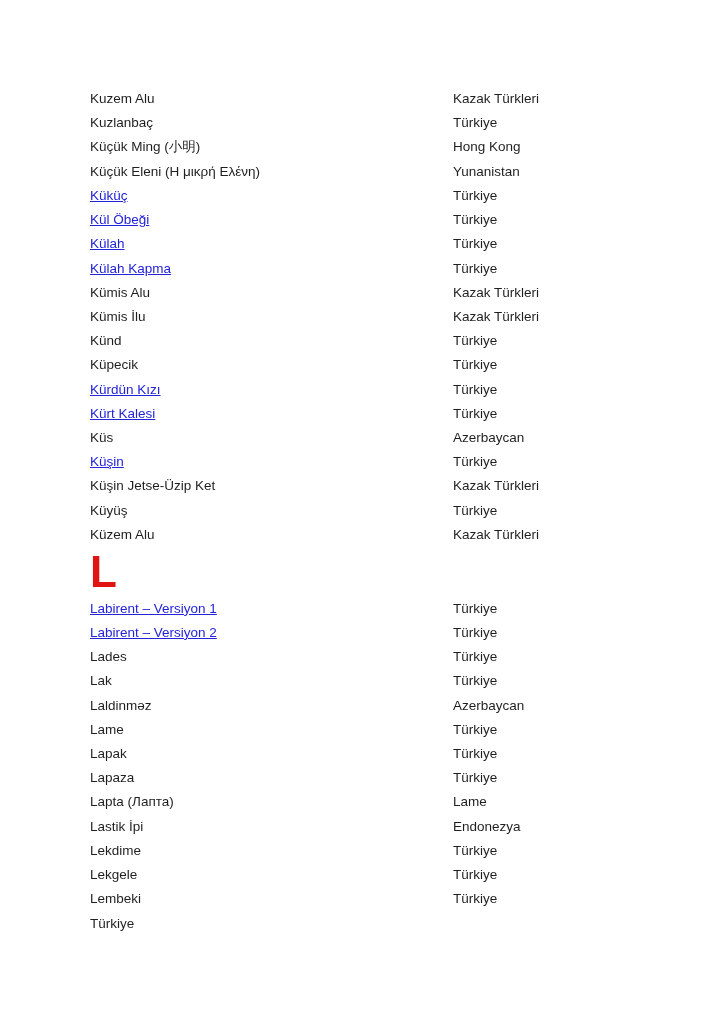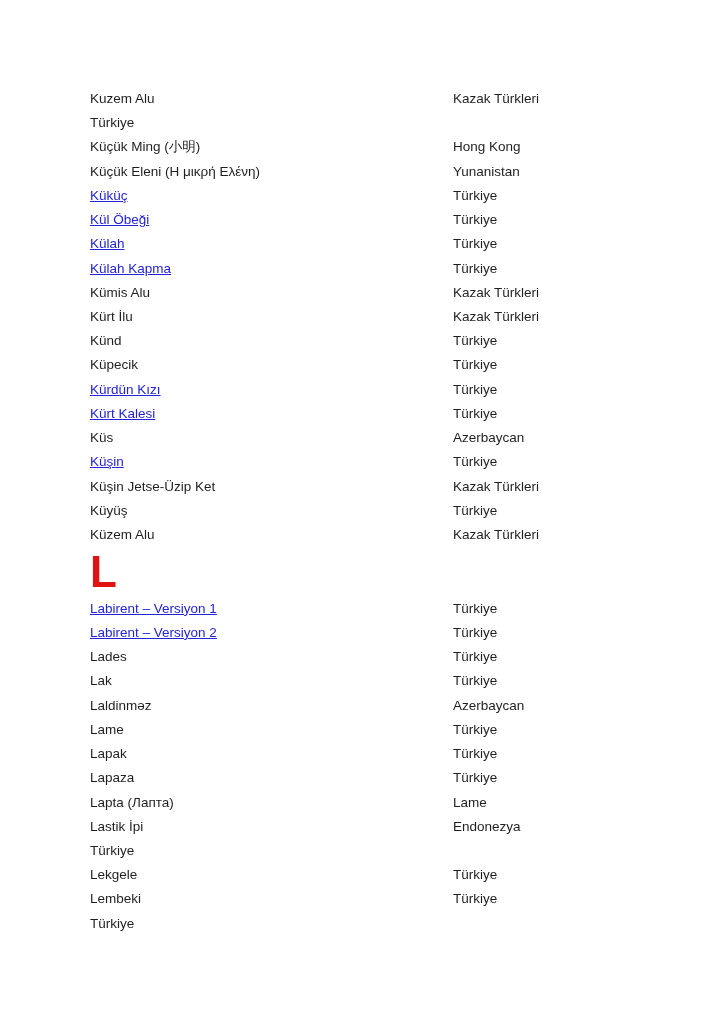--- a/index.html
+++ b/index.html
@@ -23,21 +23,21 @@
     overflow: hidden;
   }
   .page {
     position: absolute;
     top: 87px;
     left: 90px;
     right: 0;
   }
   .row {
     display: flex;
-    align-items: flex-start;
+    align-items: flex-end;
     height: 24.23px;
     font-size: 13.5px;
     line-height: 24.23px;
     white-space: nowrap;
   }
   .row .name-cell {
     width: 363px;
     flex: 0 0 363px;
   }
   .row .country-cell {
@@ -63,20 +63,21 @@
 </head>
 <body>
 
 <div class="page">
   <div id="list-0" class="game-list">
       <div class="row">
         <span class="name-cell">Kuzem Alu</span>
         <span class="country-cell">Kazak Türkleri</span>
       </div>
       <div class="row">
+        <span class="name-cell">Kuzlanbaç</span>
         <span class="country-cell">Türkiye</span>
       </div>
       <div class="row">
         <span class="name-cell">Küçük Ming (小明)</span>
         <span class="country-cell">Hong Kong</span>
       </div>
       <div class="row">
         <span class="name-cell">Küçük Eleni (Η μικρή Ελένη)</span>
         <span class="country-cell">Yunanistan</span>
       </div>
@@ -94,21 +95,21 @@
       </div>
       <div class="row">
         <a class="name-cell game-link" href="#">Külah Kapma</a>
         <span class="country-cell">Türkiye</span>
       </div>
       <div class="row">
         <span class="name-cell">Kümis Alu</span>
         <span class="country-cell">Kazak Türkleri</span>
       </div>
       <div class="row">
-        <span class="name-cell">Kürt İlu</span>
+        <span class="name-cell">Kümis İlu</span>
         <span class="country-cell">Kazak Türkleri</span>
       </div>
       <div class="row">
         <span class="name-cell">Künd</span>
         <span class="country-cell">Türkiye</span>
       </div>
       <div class="row">
         <span class="name-cell">Küpecik</span>
         <span class="country-cell">Türkiye</span>
       </div>
@@ -177,20 +178,21 @@
       </div>
       <div class="row">
         <span class="name-cell">Lapta (Лапта)</span>
         <span class="country-cell">Lame</span>
       </div>
       <div class="row">
         <span class="name-cell">Lastik İpi</span>
         <span class="country-cell">Endonezya</span>
       </div>
       <div class="row">
+        <span class="name-cell">Lekdime</span>
         <span class="country-cell">Türkiye</span>
       </div>
       <div class="row">
         <span class="name-cell">Lekgele</span>
         <span class="country-cell">Türkiye</span>
       </div>
       <div class="row">
         <span class="name-cell">Lembeki</span>
         <span class="country-cell">Türkiye</span>
       </div>

